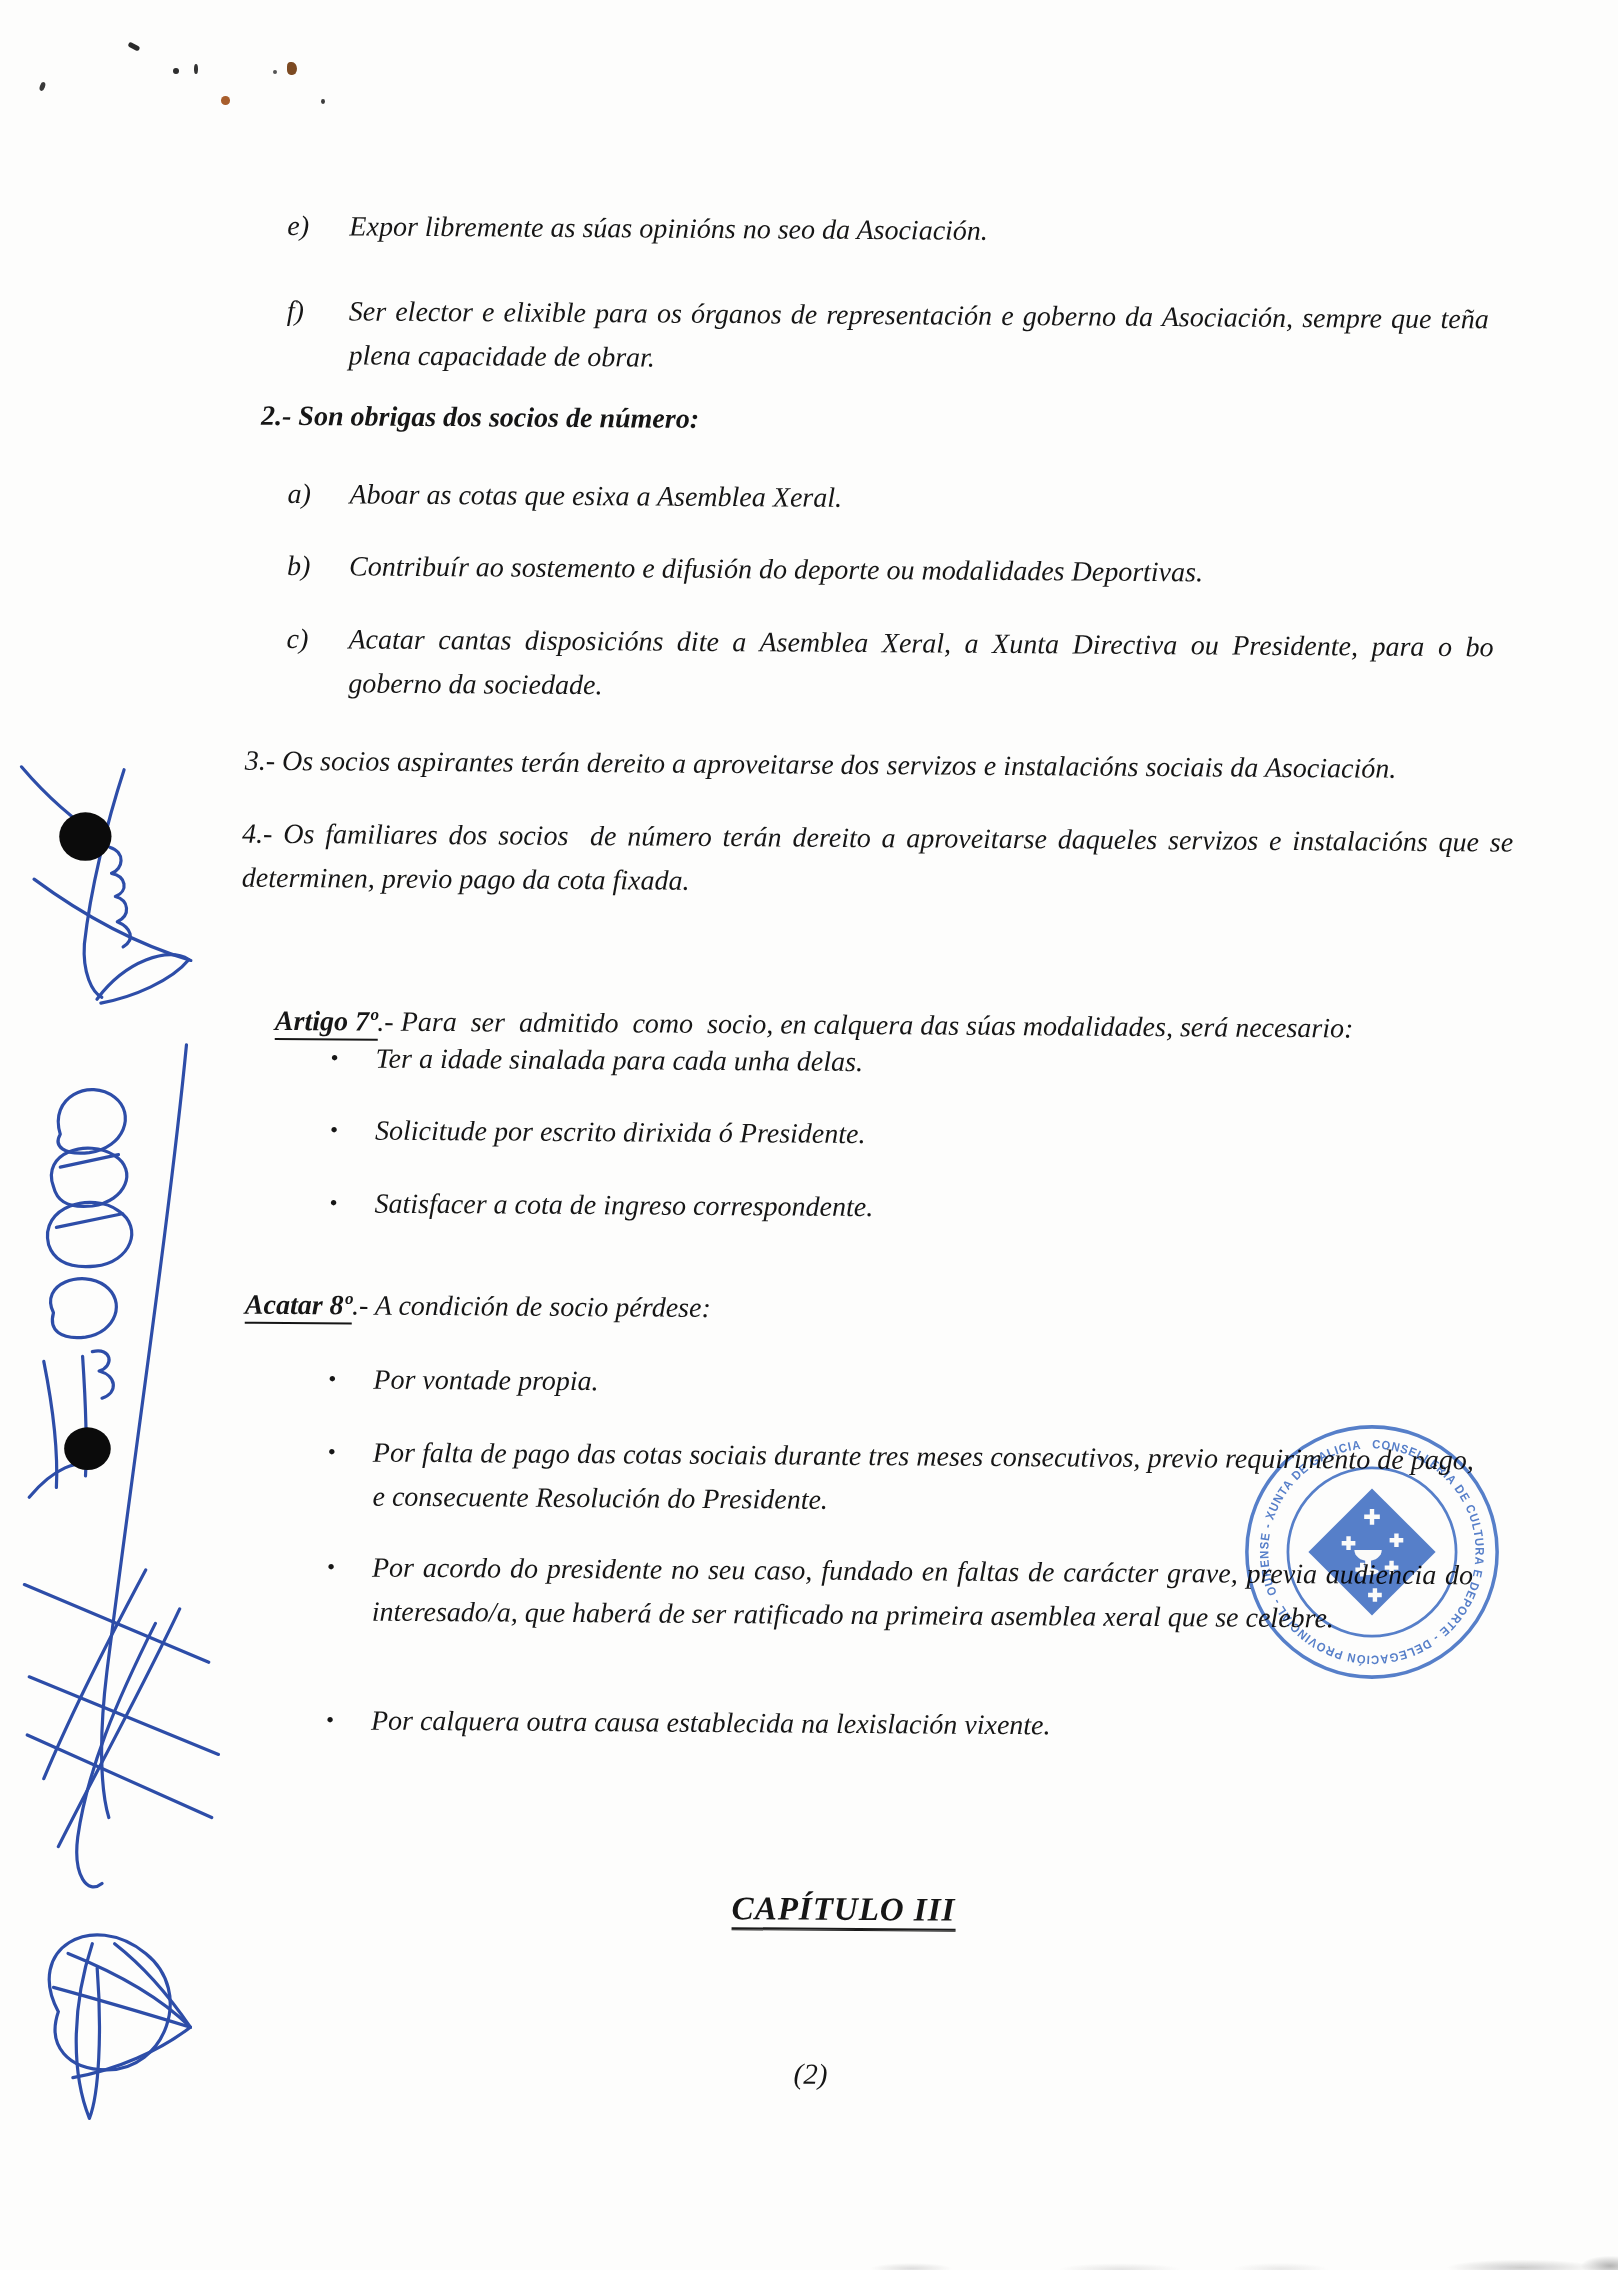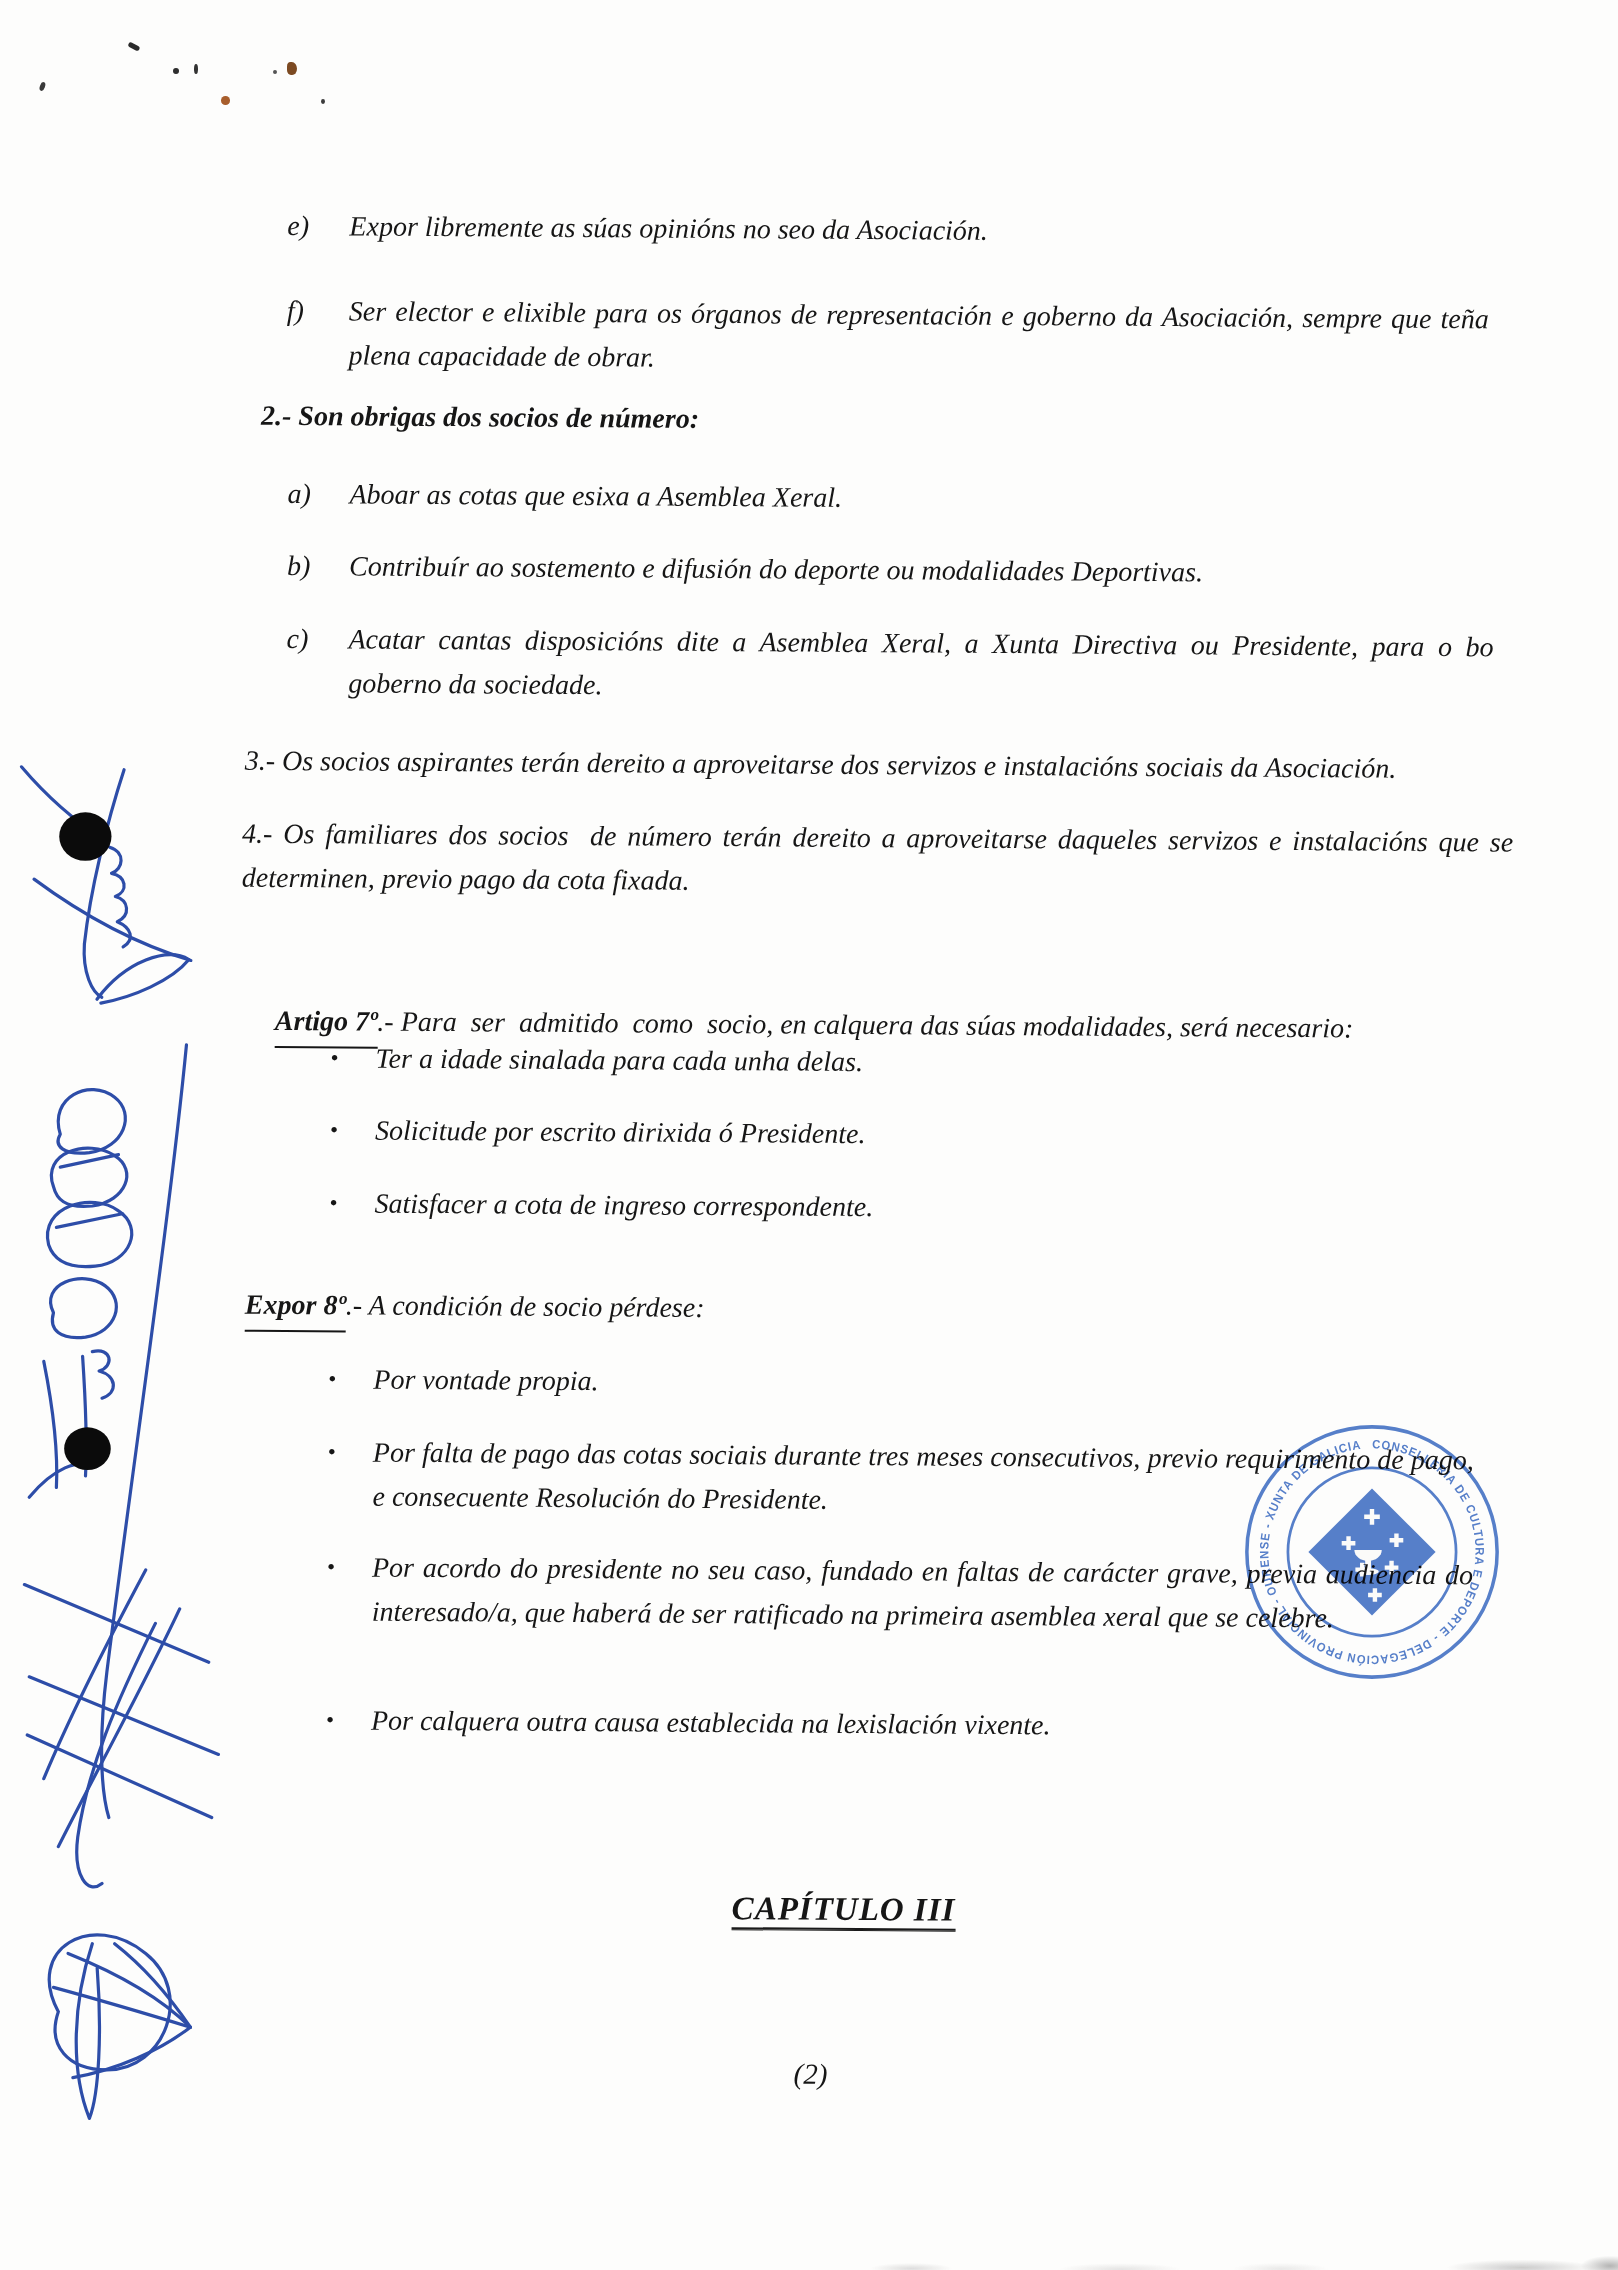--- a/index.html
+++ b/index.html
@@ -21,21 +21,21 @@
   .li .ltr{flex:0 0 62px;}
   .just{text-align:justify;}
   .pre{white-space:pre-wrap;}
   .bold{font-weight:bold;}
   .bl{display:flex;align-items:flex-start;}
   .bl .dot{flex:0 0 45px;font-size:23px;line-height:44px;font-style:normal;}
   .w1135{width:1101px;}
   .w1175{width:1140px;}
   .w1180{width:1145px;}
   .w1310{width:1271px;}
-  .art-label{font-weight:bold;border-bottom:2.4px solid #161616;padding-bottom:10px;}
+  .art-label{font-weight:bold;border-bottom:2.4px solid #161616;padding-bottom:2px;}
   .chapter-outer{border-bottom:1.9px solid #1a1a1a;padding-bottom:3.9px;}
   .chapter-inner{font-weight:bold;font-size:33px;letter-spacing:1px;border-bottom:2.4px solid #1a1a1a;padding-bottom:1px;}
   .pagenum{font-size:29px;}
   .speck{position:absolute;border-radius:50%;}
   svg.sig{position:absolute;overflow:visible;}
   svg.sig path{fill:none;stroke:#2d4da8;stroke-width:3.3;stroke-linecap:round;stroke-linejoin:round;}
   svg.sig .blob{fill:#0b0b0b;stroke:none;}
   .stamp-wrap{position:absolute;left:1241px;top:1421px;width:262px;height:262px;
     mix-blend-mode:multiply;opacity:.93;}
   .edge-smudge{
@@ -102,21 +102,21 @@
   <div class="abs bl" style="left:338px;top:1106px;">
     <span class="dot">•</span>
     <span class="w1135">Solicitude por escrito dirixida ó Presidente.</span>
   </div>
   <div class="abs bl" style="left:338px;top:1179px;">
     <span class="dot">•</span>
     <span class="w1135">Satisfacer a cota de ingreso correspondente.</span>
   </div>
 
   <div class="abs" style="left:254px;top:1281px;width:1320px;">
-    <span class="art-label">Expor 8º</span><span>.- A condición de socio pérdese:</span>
+    <span class="art-label">Acatar 8º</span><span>.- A condición de socio pérdese:</span>
   </div>
   <div class="abs bl" style="left:338px;top:1355px;">
     <span class="dot">•</span>
     <span class="w1135">Por vontade propia.</span>
   </div>
   <div class="abs bl" style="left:338px;top:1428px;">
     <span class="dot">•</span>
     <span class="w1135 just">Por falta de pago das cotas sociais durante tres meses consecutivos, previo requirimento de pago, e consecuente Resolución do Presidente.</span>
   </div>
   <div class="abs bl" style="left:338px;top:1543px;">

